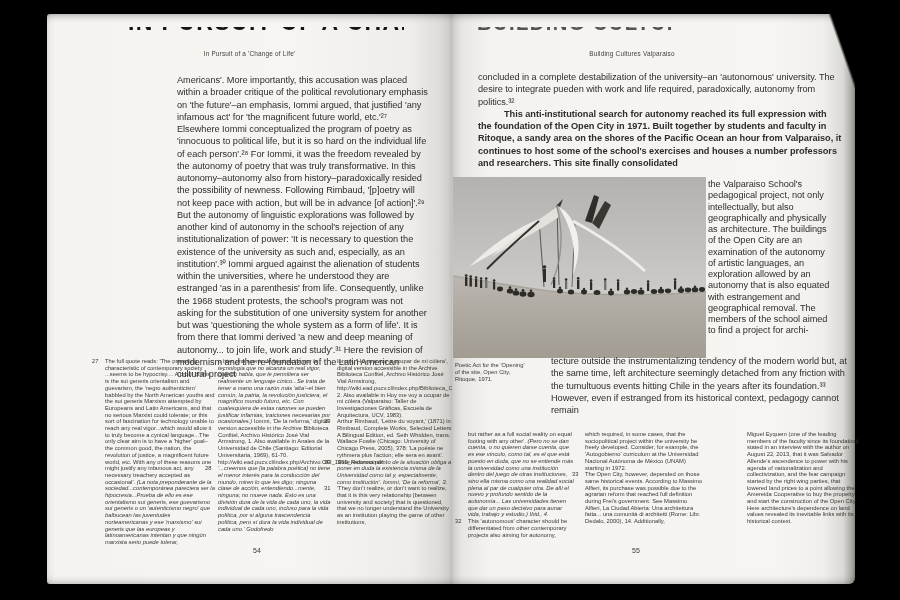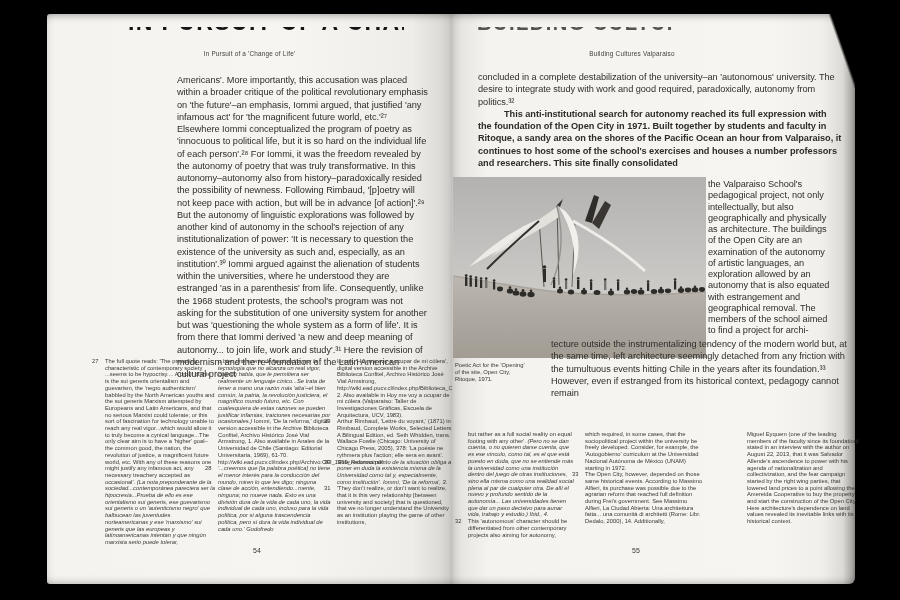--- a/index.html
+++ b/index.html
@@ -42,21 +42,21 @@
   }
   .page.right .running-head{width:360px;left:0;}
   .body-text{
     position:absolute;font-size:9.2px;line-height:12.25px;
     letter-spacing:-.04px;color:#2f2d2a;
   }
   .left-body{left:130px;top:60px;width:252px;}
   .right-bodyA{left:26px;top:57px;width:364px;}
   .right-bodyB{text-indent:26px;font-weight:bold;}
   .right-bodyC{left:256px;top:165px;width:126px;line-height:11.25px;}
-  .right-bodyD{left:99px;top:324px;width:296px;}
+  .right-bodyD{left:99px;top:341px;width:296px;}
   .footnotes{position:absolute;font-size:5.8px;line-height:6.7px;color:#393733;}
   .fn-col{position:absolute;top:0;}
   .fn-item{position:relative;}
   .fn-item .num{position:absolute;left:-13px;top:0;width:11px;}
   .it{font-style:italic;}
   .page-number{
     position:absolute;top:533px;font-size:7px;color:#3a3835;
   }
   .photo{
     position:absolute;left:1px;top:163px;width:253px;height:181px;
@@ -118,21 +118,21 @@
 </div>
 
 <div class="page right">
   <div class="corner-clip"></div>
   <div class="crop-title rt" style="left:25px;width:196px;">
     <span>BUILDING CULTURES VALPARAISO</span>
   </div>
   <div class="running-head">Building Cultures Valparaiso</div>
 
   <div class="body-text right-bodyA">
-    <div>concluded  in a complete destabilization of the university–an 'autonomous' university. The desire to integrate study with work and good required, paradoxically, autonomy from politics.³²</div>
+    <div>concluded  in a complete destabilization of the university–an 'autonomous' university. The desire to integrate pueden with work and life required, paradoxically, autonomy from politics.³²</div>
     <div class="right-bodyB">This anti-institutional search for autonomy reached its full expression with the foundation of the Open City in 1971. Built together by students and faculty in Ritoque, a sandy area on the shores of the Pacific Ocean an hour from Valparaiso, it continues to host some of the school's exercises and houses a number professors and researchers. This site finally consolidated</div>
   </div>
 
   <svg class="photo" viewBox="0 0 253 181" preserveAspectRatio="none">
     <defs>
       <linearGradient id="gsky" x1="0" y1="0" x2="0" y2="1">
         <stop offset="0" stop-color="#b3b2b0"></stop>
         <stop offset="0.65" stop-color="#cccbc8"></stop>
         <stop offset="1" stop-color="#d6d5d1"></stop>
       </linearGradient>

